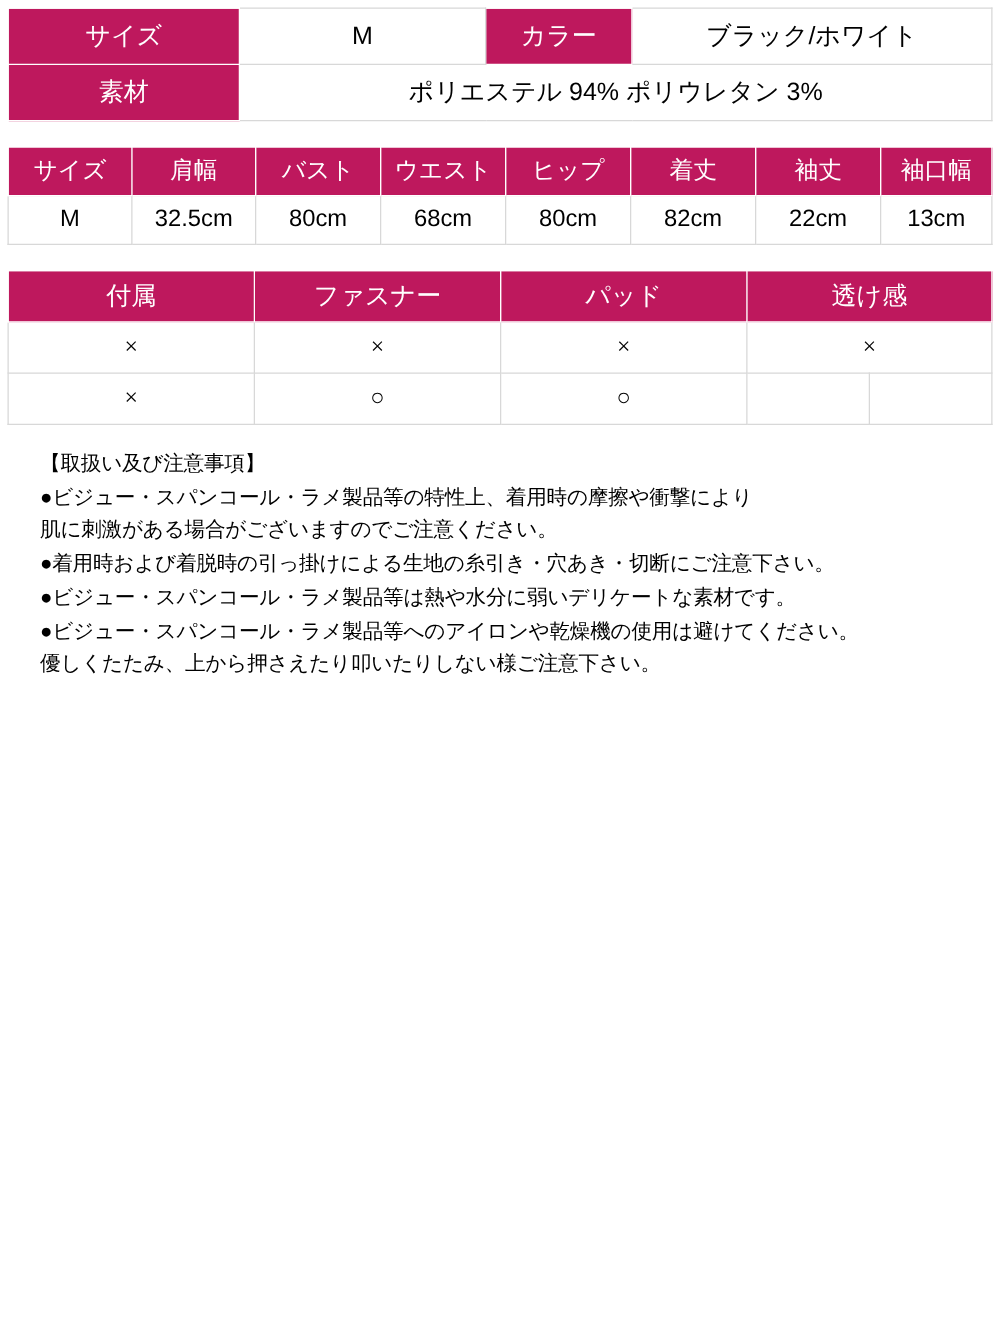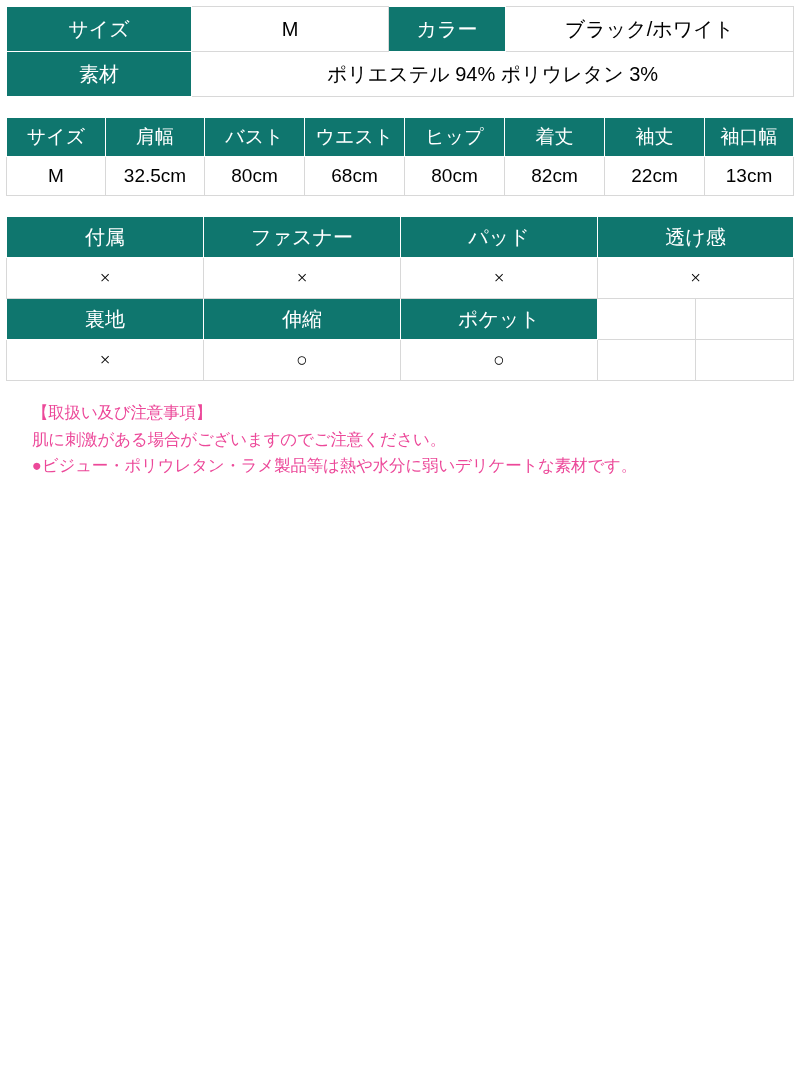--- a/index.html
+++ b/index.html
@@ -29,21 +29,21 @@
   td, th {
     border: 1px solid #ffffff;
     text-align: center;
     vertical-align: middle;
     font-weight: normal;
     padding: 0;
     font-size: 20px;
     line-height: 1.2;
   }
   .hdr {
-    background: #0f766e;
+    background: #be185d;
     color: #ffffff;
     font-size: 20px;
   }
   .val {
     background: #ffffff;
     color: #000000;
     border: 1px solid #d8d8d8;
   }
   .blank {
     background: #ffffff;
@@ -52,21 +52,21 @@
   .t-basic td { height: 44px; }
   .t-size td { height: 38px; font-size: 19px; }
   .t-size .hdr { font-size: 19px; }
   .t-acc td { height: 40px; font-family: Liberation Serif, serif; }
   .spacer-20 { height: 20px; }
   .notes {
     margin-top: 18px;
     padding-left: 26px;
     font-size: 16.5px;
     line-height: 1.62;
-    color: #ec4899;
+    color: #000000;
     letter-spacing: -0.2px;
   }
   .notes div { white-space: pre; }
   .mark { font-size: 19px; }
 </style>
 </head>
 <body>
 
 <div class="page">
 
@@ -122,35 +122,32 @@
       <td class="hdr" style="width:196px">パッド</td>
       <td class="hdr" colspan="2">透け感</td>
     </tr>
     <tr>
       <td class="val mark">×</td>
       <td class="val mark">×</td>
       <td class="val mark">×</td>
       <td class="val mark" colspan="2">×</td>
     </tr>
     <tr>
-      <td class="hdr">裏地</td>
-      <td class="hdr">伸縮</td>
-      <td class="hdr">ポケット</td>
-      <td class="blank" style="width:98px"></td>
-      <td class="blank"></td>
-    </tr>
-    <tr>
       <td class="val mark">×</td>
       <td class="val mark">○</td>
       <td class="val mark">○</td>
       <td class="blank"></td>
       <td class="blank"></td>
     </tr>
   </tbody>
     </table>
 
   <div class="notes">
     <div>【取扱い及び注意事項】</div>
+    <div>●ビジュー・スパンコール・ラメ製品等の特性上、着用時の摩擦や衝撃により</div>
     <div>肌に刺激がある場合がございますのでご注意ください。</div>
-    <div>●ビジュー・ポリウレタン・ラメ製品等は熱や水分に弱いデリケートな素材です。</div>
+    <div>●着用時および着脱時の引っ掛けによる生地の糸引き・穴あき・切断にご注意下さい。</div>
+    <div>●ビジュー・スパンコール・ラメ製品等は熱や水分に弱いデリケートな素材です。</div>
+    <div>●ビジュー・スパンコール・ラメ製品等へのアイロンや乾燥機の使用は避けてください。</div>
+    <div>優しくたたみ、上から押さえたり叩いたりしない様ご注意下さい。</div>
   </div>
 
 </div>
 
 </body></html>

